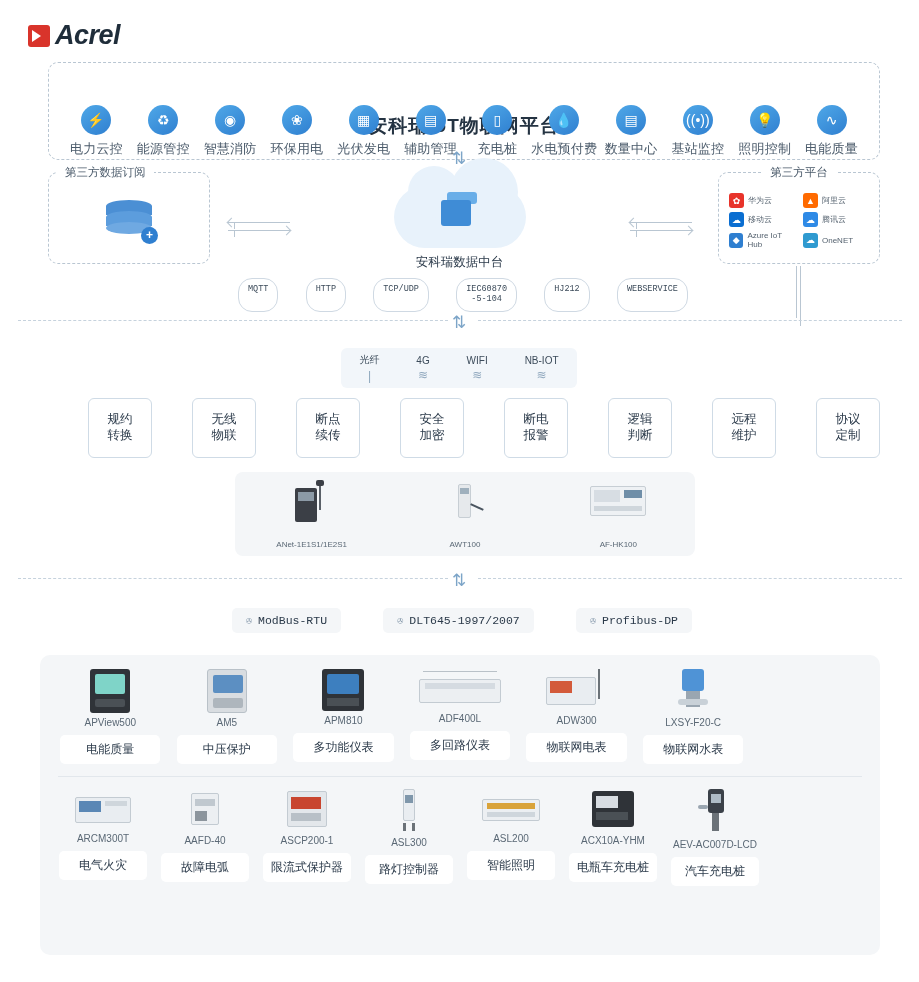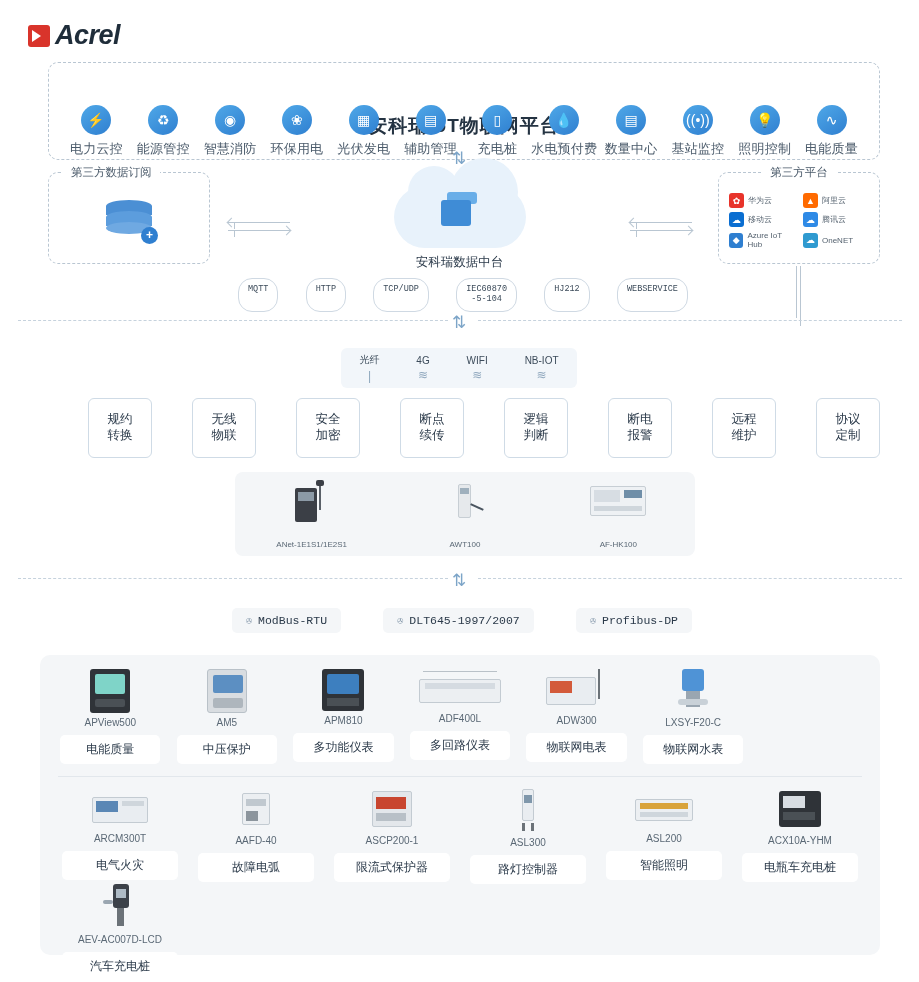--- a/index.html
+++ b/index.html
@@ -48,21 +48,21 @@
     color:#fff; font-size:14px; line-height:1;
     background:linear-gradient(145deg,#4fa8e8,#2f7fd0);
   }
   .icon-label { font-size:13px; color:#4a5a6a; letter-spacing:0.2px; }
 
   
   .updown { position:absolute; font-size:17px; color:#7da5c8; letter-spacing:-2px; }
 
   
   #sub-panel { left:48px; top:172px; width:162px; height:92px; }
-  #sub-title { left:14px; top:-8px; }
+  #sub-title { left:8px; top:-8px; }
   .db-icon { position:absolute; left:50%; top:52%; transform:translate(-50%,-50%); }
   .db-stack { width:46px; height:40px; position:relative; }
   .db-ell { position:absolute; left:0; width:46px; height:12px; border-radius:50%; background:#4b8fd4; }
   .db-body { position:absolute; left:0; width:46px; height:9px; background:#4b8fd4; }
   .plus-badge {
     position:absolute; right:-6px; bottom:-4px; width:17px;height:17px;border-radius:50%;
     background:#2f7fd0; color:#fff; font-size:12px; line-height:17px; text-align:center; font-weight:bold;
   }
 
   #third-panel { left:718px; top:172px; width:162px; height:92px; }
@@ -128,21 +128,21 @@
     color:#2b3a4a; font-family:"Liberation Mono", monospace; display:flex; align-items:center; gap:6px;
   }
   .bus-ico { font-size:10px; color:#7f93a6; }
 
   
   #prod-panel {
     position:absolute; left:40px; top:655px; width:840px; height:300px;
     background:#f4f6f8; border-radius:10px; padding:14px 12px;
   }
   .prod-grid { display:grid; grid-template-columns:repeat(7,1fr); }
-  .prod-grid.eight { grid-template-columns:repeat(6,1fr); }
+  .prod-grid.eight { grid-template-columns:repeat(8,1fr); }
   .prod-cell { text-align:center; }
   .prod-name { font-size:10px; color:#5a6875; margin-top:4px; }
   .prod-tag {
     margin:7px auto 0; background:#fff; border-radius:5px; font-size:12px;
     color:#2b3a4a; padding:6px 2px; width:86%;
   }
   .divider { height:1px; background:#e2e7ec; margin:12px 6px; }
 
   
   .harrow { position:absolute; height:1px; background:#b9c6d2; }
@@ -316,28 +316,28 @@
     <span>NB-IOT</span>
     <span class="net-sym">≋</span>
   </div>
 </div>
 
 <div class="feature-row">
   <div class="feature-box" style="white-space:pre-line">规约
 转换</div>
   <div class="feature-box" style="white-space:pre-line">无线
 物联</div>
+  <div class="feature-box" style="white-space:pre-line">断点
+续传</div>
   <div class="feature-box" style="white-space:pre-line">安全
 加密</div>
-  <div class="feature-box" style="white-space:pre-line">断点
-续传</div>
+  <div class="feature-box" style="white-space:pre-line">断电
+报警</div>
   <div class="feature-box" style="white-space:pre-line">逻辑
 判断</div>
-  <div class="feature-box" style="white-space:pre-line">断电
-报警</div>
   <div class="feature-box" style="white-space:pre-line">远程
 维护</div>
   <div class="feature-box" style="white-space:pre-line">协议
 定制</div>
 </div>
 
 <div id="gw-panel">
   <div class="gw-item">
     <div class="dev-img" style="width:46px;height:44px;position:relative;margin:0 auto;">
       <div style="position:absolute;left:6px;top:8px;width:22px;height:34px;background:#3b3f46;border-radius:2px;"></div>

